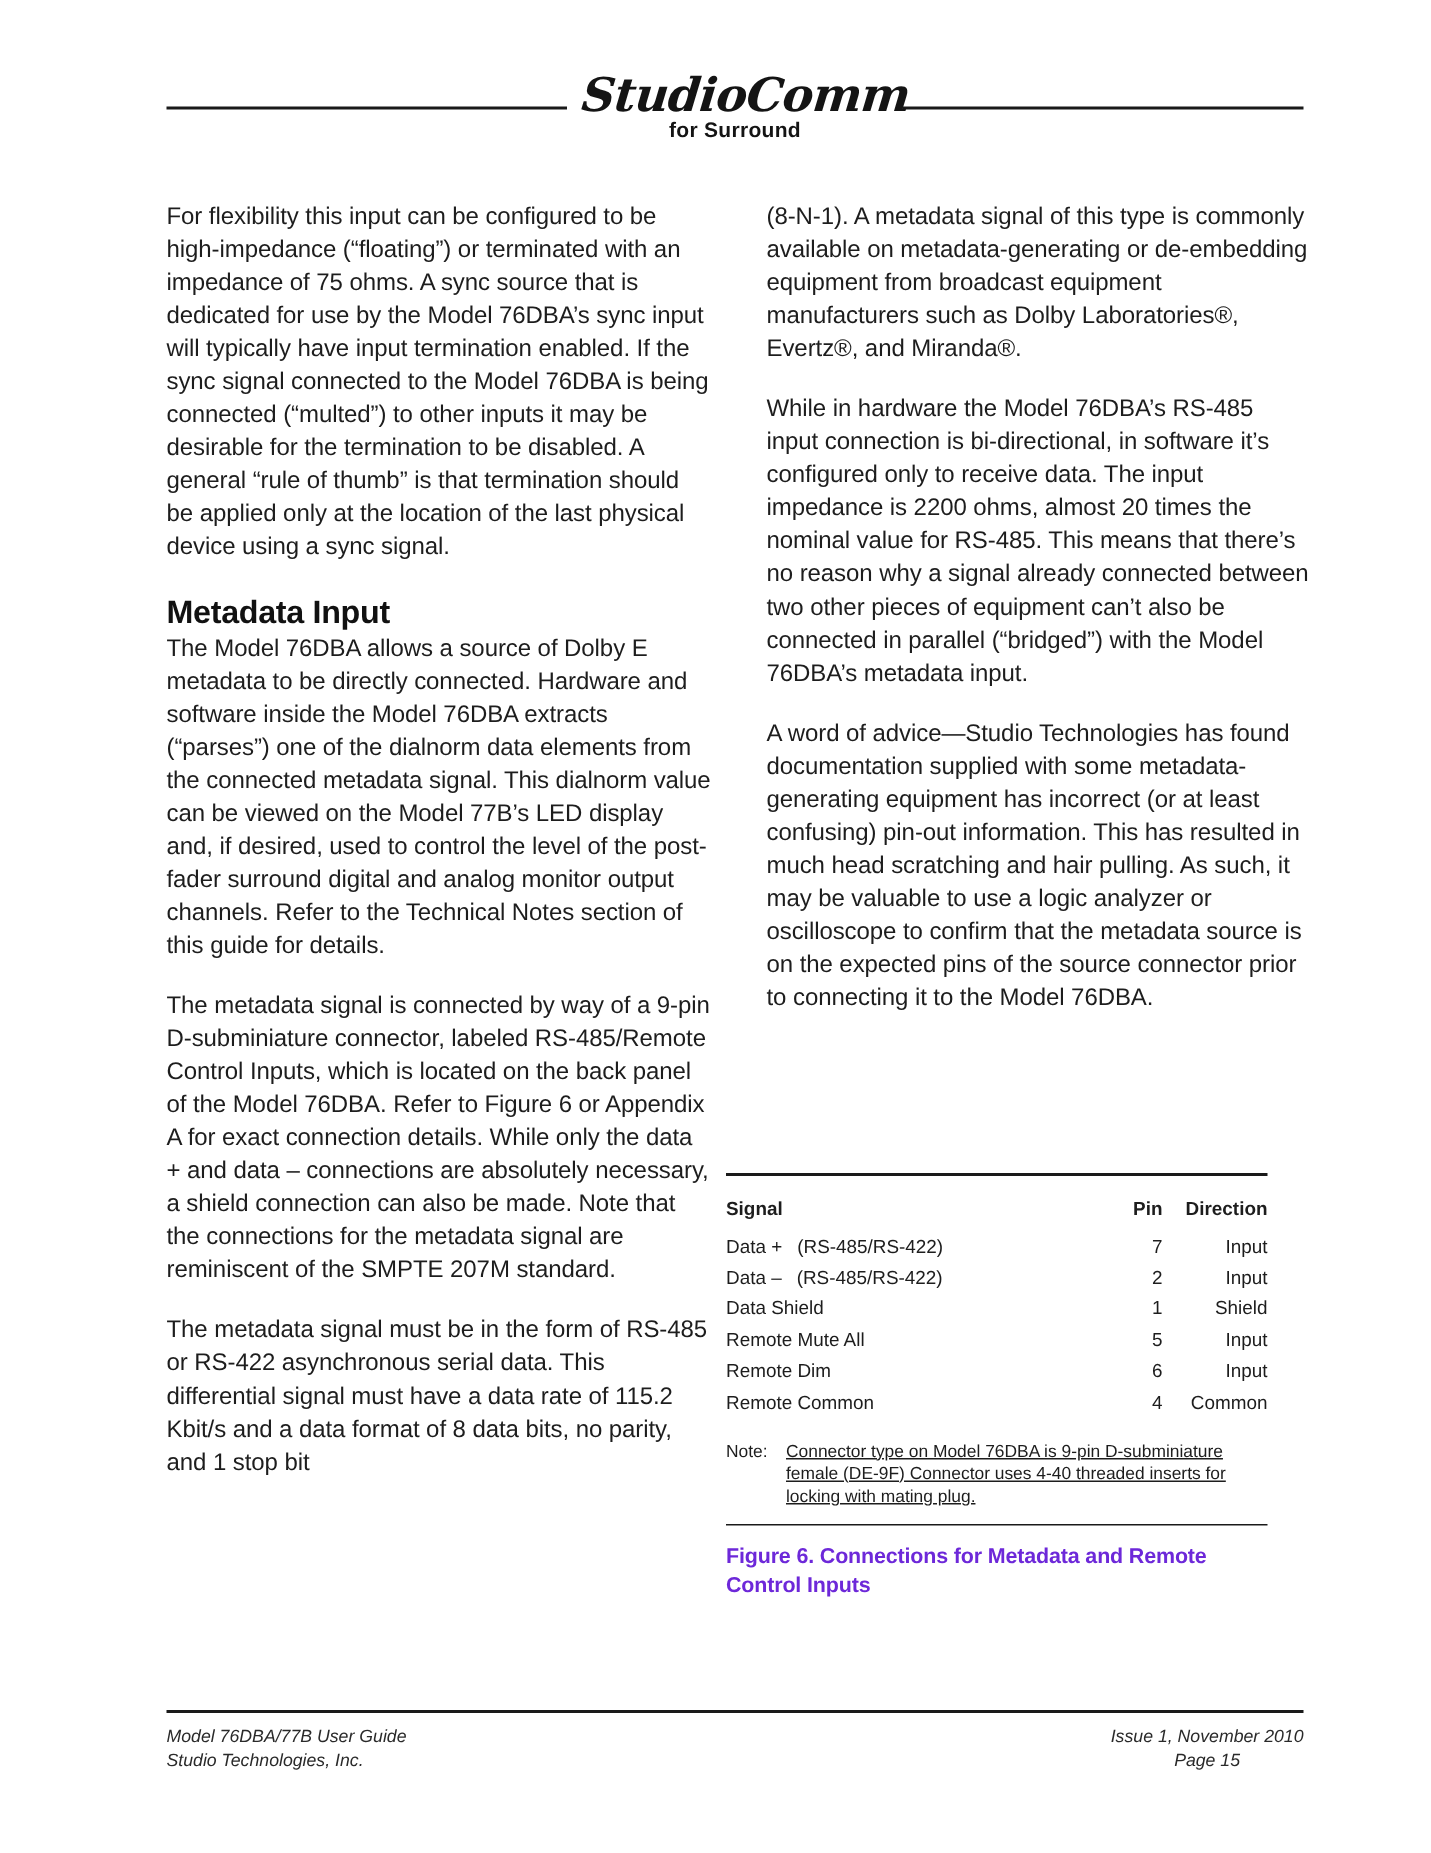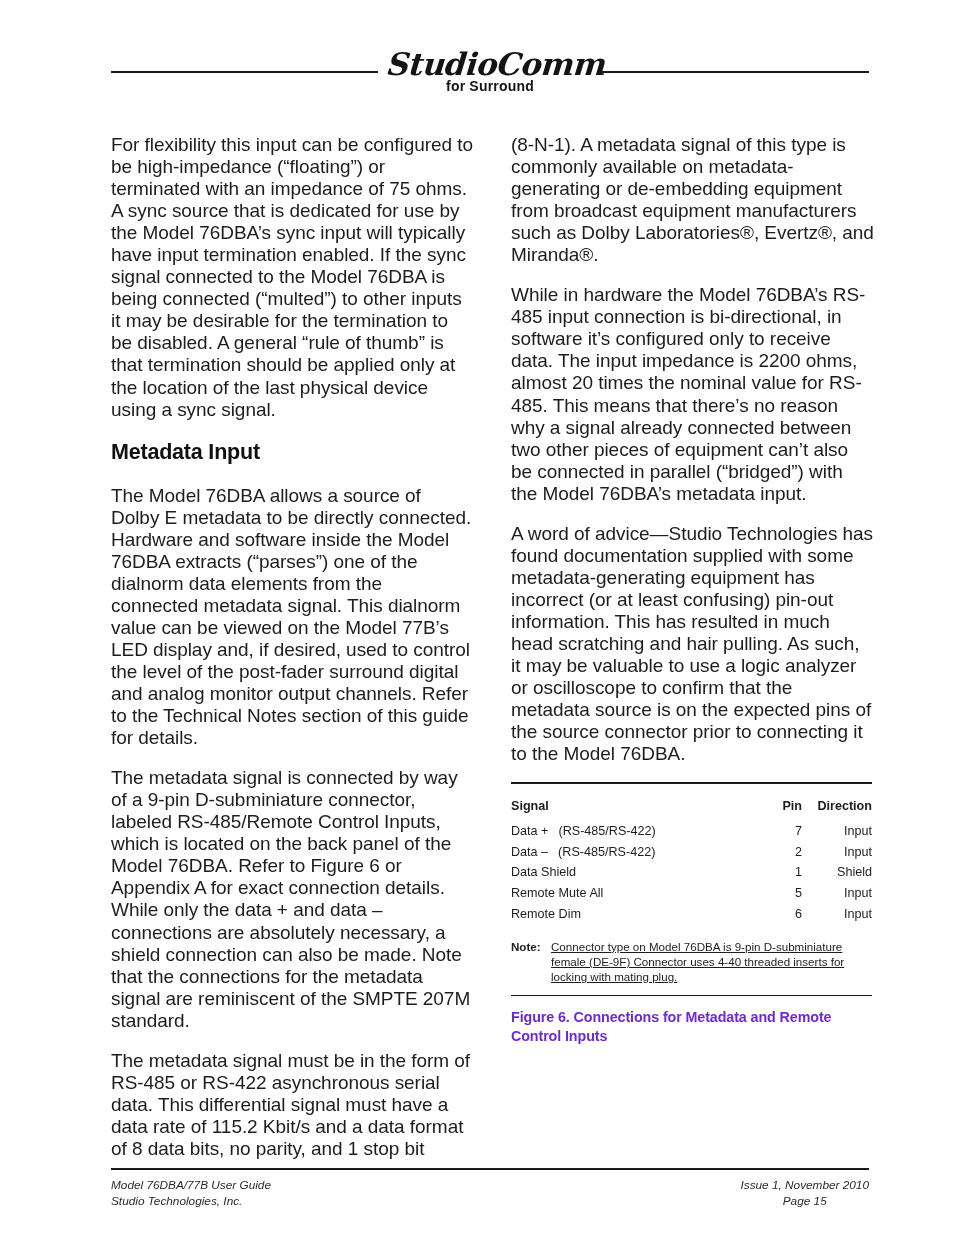--- a/index.html
+++ b/index.html
@@ -73,39 +73,39 @@
   .col {
     position: absolute;
     top: 134px;
     width: 363px;
   }
   .col-left  { left: 111px; }
   .col-right { left: 511px; }
 
   p.body {
     margin: 0 0 18px 0;
-    font-size: 19px;
+    font-size: 16px;
     line-height: 22.05px;
     letter-spacing: -0.05px;
     color: #1d1d1d;
     text-align: left;
   }
   h2.section-title {
-    margin: 12px 0 20px 0;
+    margin: 12px 0 1px 0;
     font-size: 21.5px;
     line-height: 26px;
     font-weight: bold;
     letter-spacing: -0.2px;
     color: #111111;
   }
 
   
   .figure-block {
     position: absolute;
-    left: 511px;
+    left: 484px;
     top: 782px;
     width: 361px;
   }
   .fig-rule {
     height: 0;
     border-top: 2px solid #1a1a1a;
     width: 100%;
   }
   .fig-rule.thin {
     border-top-width: 1.6px;
@@ -138,42 +138,42 @@
 
   .note-block {
     margin-top: 14px;
     margin-bottom: 11px;
     display: flex;
     font-size: 11.6px;
     line-height: 15.2px;
     color: #1d1d1d;
   }
   .note-label {
-    font-weight: bold;
+    font-weight: normal;
     flex: 0 0 40px;
   }
   .note-text {
     flex: 1 1 auto;
     text-decoration: underline;
   }
 
   .fig-caption {
     margin-top: 12px;
     font-size: 14.3px;
     line-height: 18.6px;
     font-weight: bold;
     letter-spacing: -0.1px;
     color: #6d28d9;
   }
 
   
   .footer {
     position: absolute;
     left: 111px;
-    top: 1168px;
+    top: 1140px;
     width: 758px;
   }
   .footer-rule {
     height: 0;
     border-top: 2px solid #1a1a1a;
     width: 100%;
   }
   .footer-cols {
     display: flex;
     justify-content: space-between;
@@ -243,20 +243,25 @@
           </tr>
           <tr>
             <td class="c-signal"><span class="sig-name">Remote Mute All</span></td>
             <td class="c-pin">5</td>
             <td class="c-dir">Input</td>
           </tr>
           <tr>
             <td class="c-signal"><span class="sig-name">Remote Dim</span></td>
             <td class="c-pin">6</td>
             <td class="c-dir">Input</td>
+          </tr>
+          <tr>
+            <td class="c-signal"><span class="sig-name">Remote Common</span></td>
+            <td class="c-pin">4</td>
+            <td class="c-dir">Common</td>
           </tr>
         </tbody>
     </table>
 
     <div class="note-block">
       <div class="note-label">Note:</div>
       <div class="note-text">Connector type on Model 76DBA is 9-pin D-subminiature female (DE-9F) Connector uses 4-40 threaded inserts for locking with mating plug.</div>
     </div>
 
     <div class="fig-rule thin"></div>

